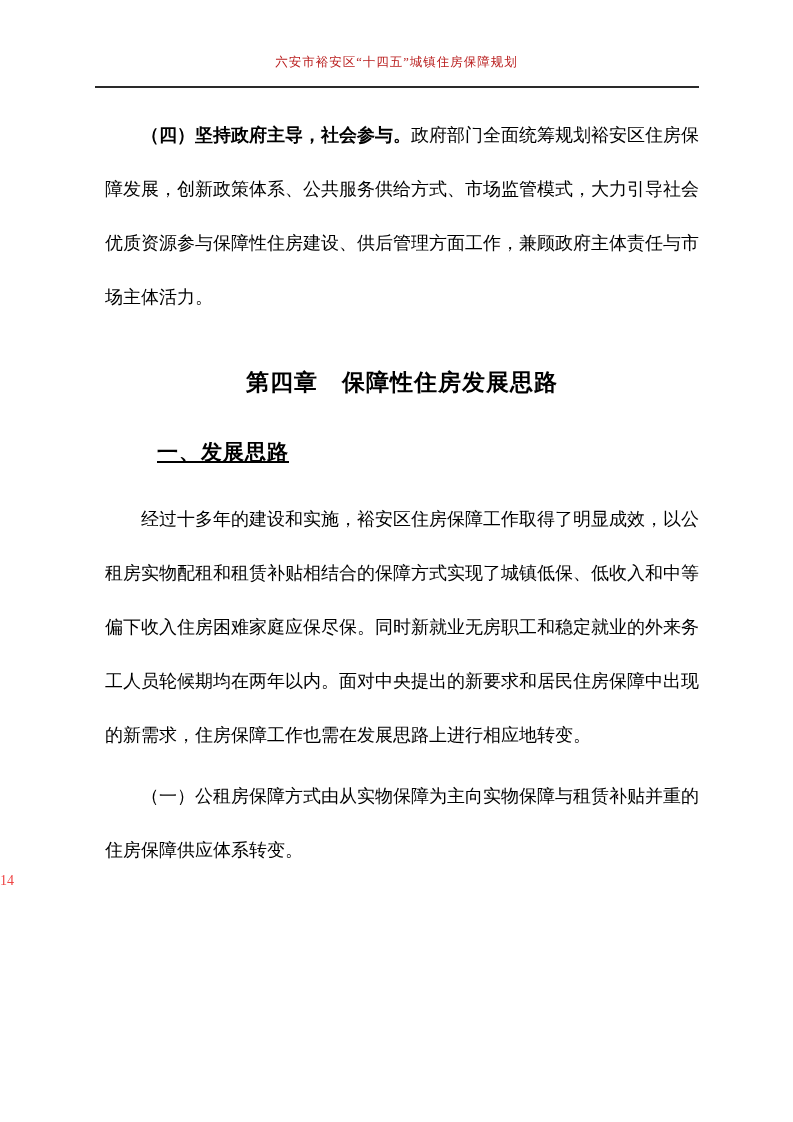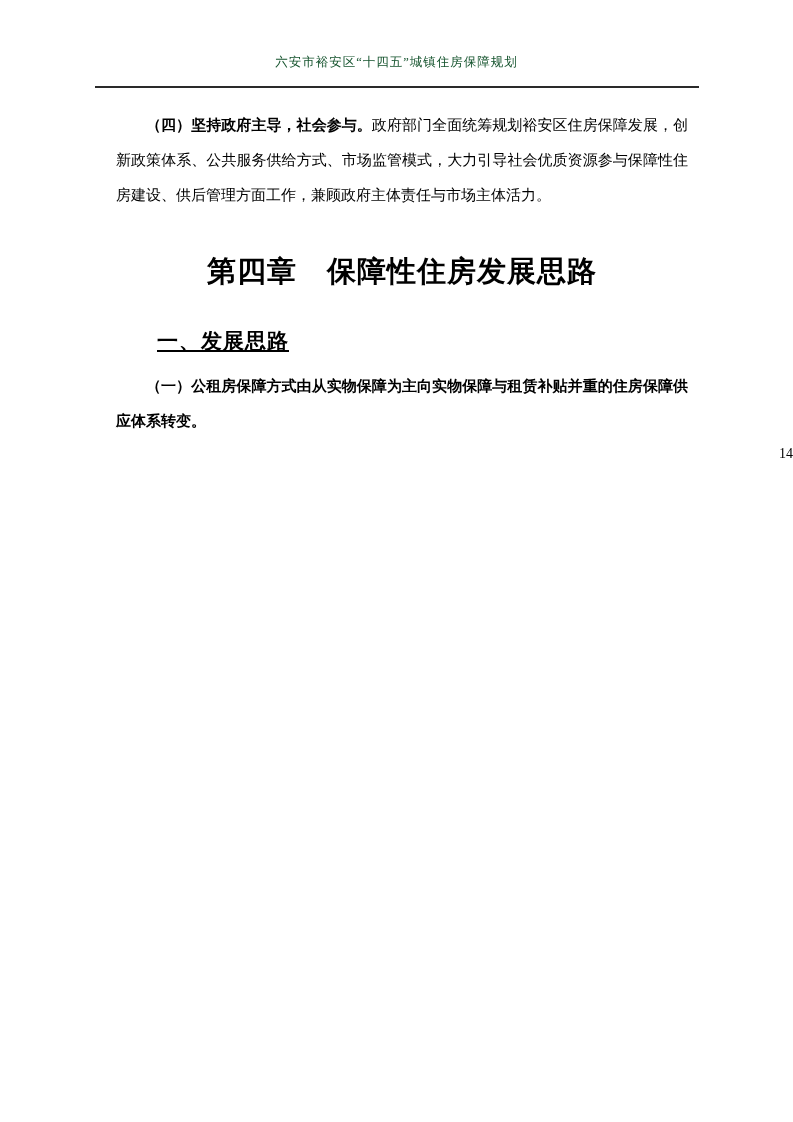--- a/index.html
+++ b/index.html
@@ -21,80 +21,80 @@
   .page-header {
     width: 604px;
     margin: 0 auto;
     padding-top: 54px;
   }
   .header-title {
     text-align: center;
     font-size: 12.5px;
     line-height: 17px;
     letter-spacing: 1px;
-    color: #14532d;
+    color: #b91c1c;
   }
   .header-rule {
     width: 604px;
     margin: 15px auto 0 auto;
     border-bottom: 2px solid #2a2a2a;
   }
   .content {
     width: 596px;
     margin-left: 104px;
   }
   .para {
-    margin: 12px;
-    font-size: 15px;
-    line-height: 35px;
+    margin: 1px;
+    font-size: 18px;
+    line-height: 54px;
     text-align: justify;
     text-indent: 2em;
     word-break: break-all;
   }
   .para-lead {
     font-weight: bold;
   }
   .para-first {
     margin-top: 20px;
   }
   .chapter-title {
     margin: 37px 0 0 0;
     font-family: "Liberation Sans", "DejaVu Sans", sans-serif;
     font-weight: bold;
-    font-size: 29px;
+    font-size: 23px;
     line-height: 43px;
     text-align: center;
     letter-spacing: 1px;
   }
   .section-heading {
     margin: 26px 0 0 0;
     padding-left: 53px;
     font-family: "Liberation Sans", "DejaVu Sans", sans-serif;
     font-weight: bold;
     font-size: 21px;
     line-height: 43px;
     letter-spacing: 1px;
     text-decoration: underline;
   }
   .para-overview {
     margin-top: 19px;
   }
   .subsection-heading {
     margin-top: 7px;
-    font-weight: bold;
+    font-weight: normal;
   }
   .para-detail {
     margin-top: 0;
   }
   .page-footer {
     margin-top: -6px;
-    text-align: right;
+    text-align: left;
     font-size: 14px;
     line-height: 18px;
-    color: #000000;
+    color: #ef4444;
   }
 </style>
 </head>
 <body>
 
 <div class="page">
 
   <header class="page-header">
     <div class="header-title">六安市裕安区“十四五”城镇住房保障规划</div>
   </header>
@@ -103,20 +103,21 @@
   <main class="content">
 
     <p class="para para-first">
       <span class="para-lead">（四）坚持政府主导，社会参与。</span><span>政府部门全面统筹规划裕安区住房保障发展，创新政策体系、公共服务供给方式、市场监管模式，大力引导社会优质资源参与保障性住房建设、供后管理方面工作，兼顾政府主体责任与市场主体活力。</span>
     </p>
 
     <h1 class="chapter-title">第四章　保障性住房发展思路</h1>
 
     <h2 class="section-heading">一、发展思路</h2>
 
+    <p class="para para-overview">经过十多年的建设和实施，裕安区住房保障工作取得了明显成效，以公租房实物配租和租赁补贴相结合的保障方式实现了城镇低保、低收入和中等偏下收入住房困难家庭应保尽保。同时新就业无房职工和稳定就业的外来务工人员轮候期均在两年以内。面对中央提出的新要求和居民住房保障中出现的新需求，住房保障工作也需在发展思路上进行相应地转变。</p>
 
     <p class="para subsection-heading">（一）公租房保障方式由从实物保障为主向实物保障与租赁补贴并重的住房保障供应体系转变。</p>
 
 
   </main>
 
   <footer class="page-footer">
     <span>14</span>
   </footer>
 

